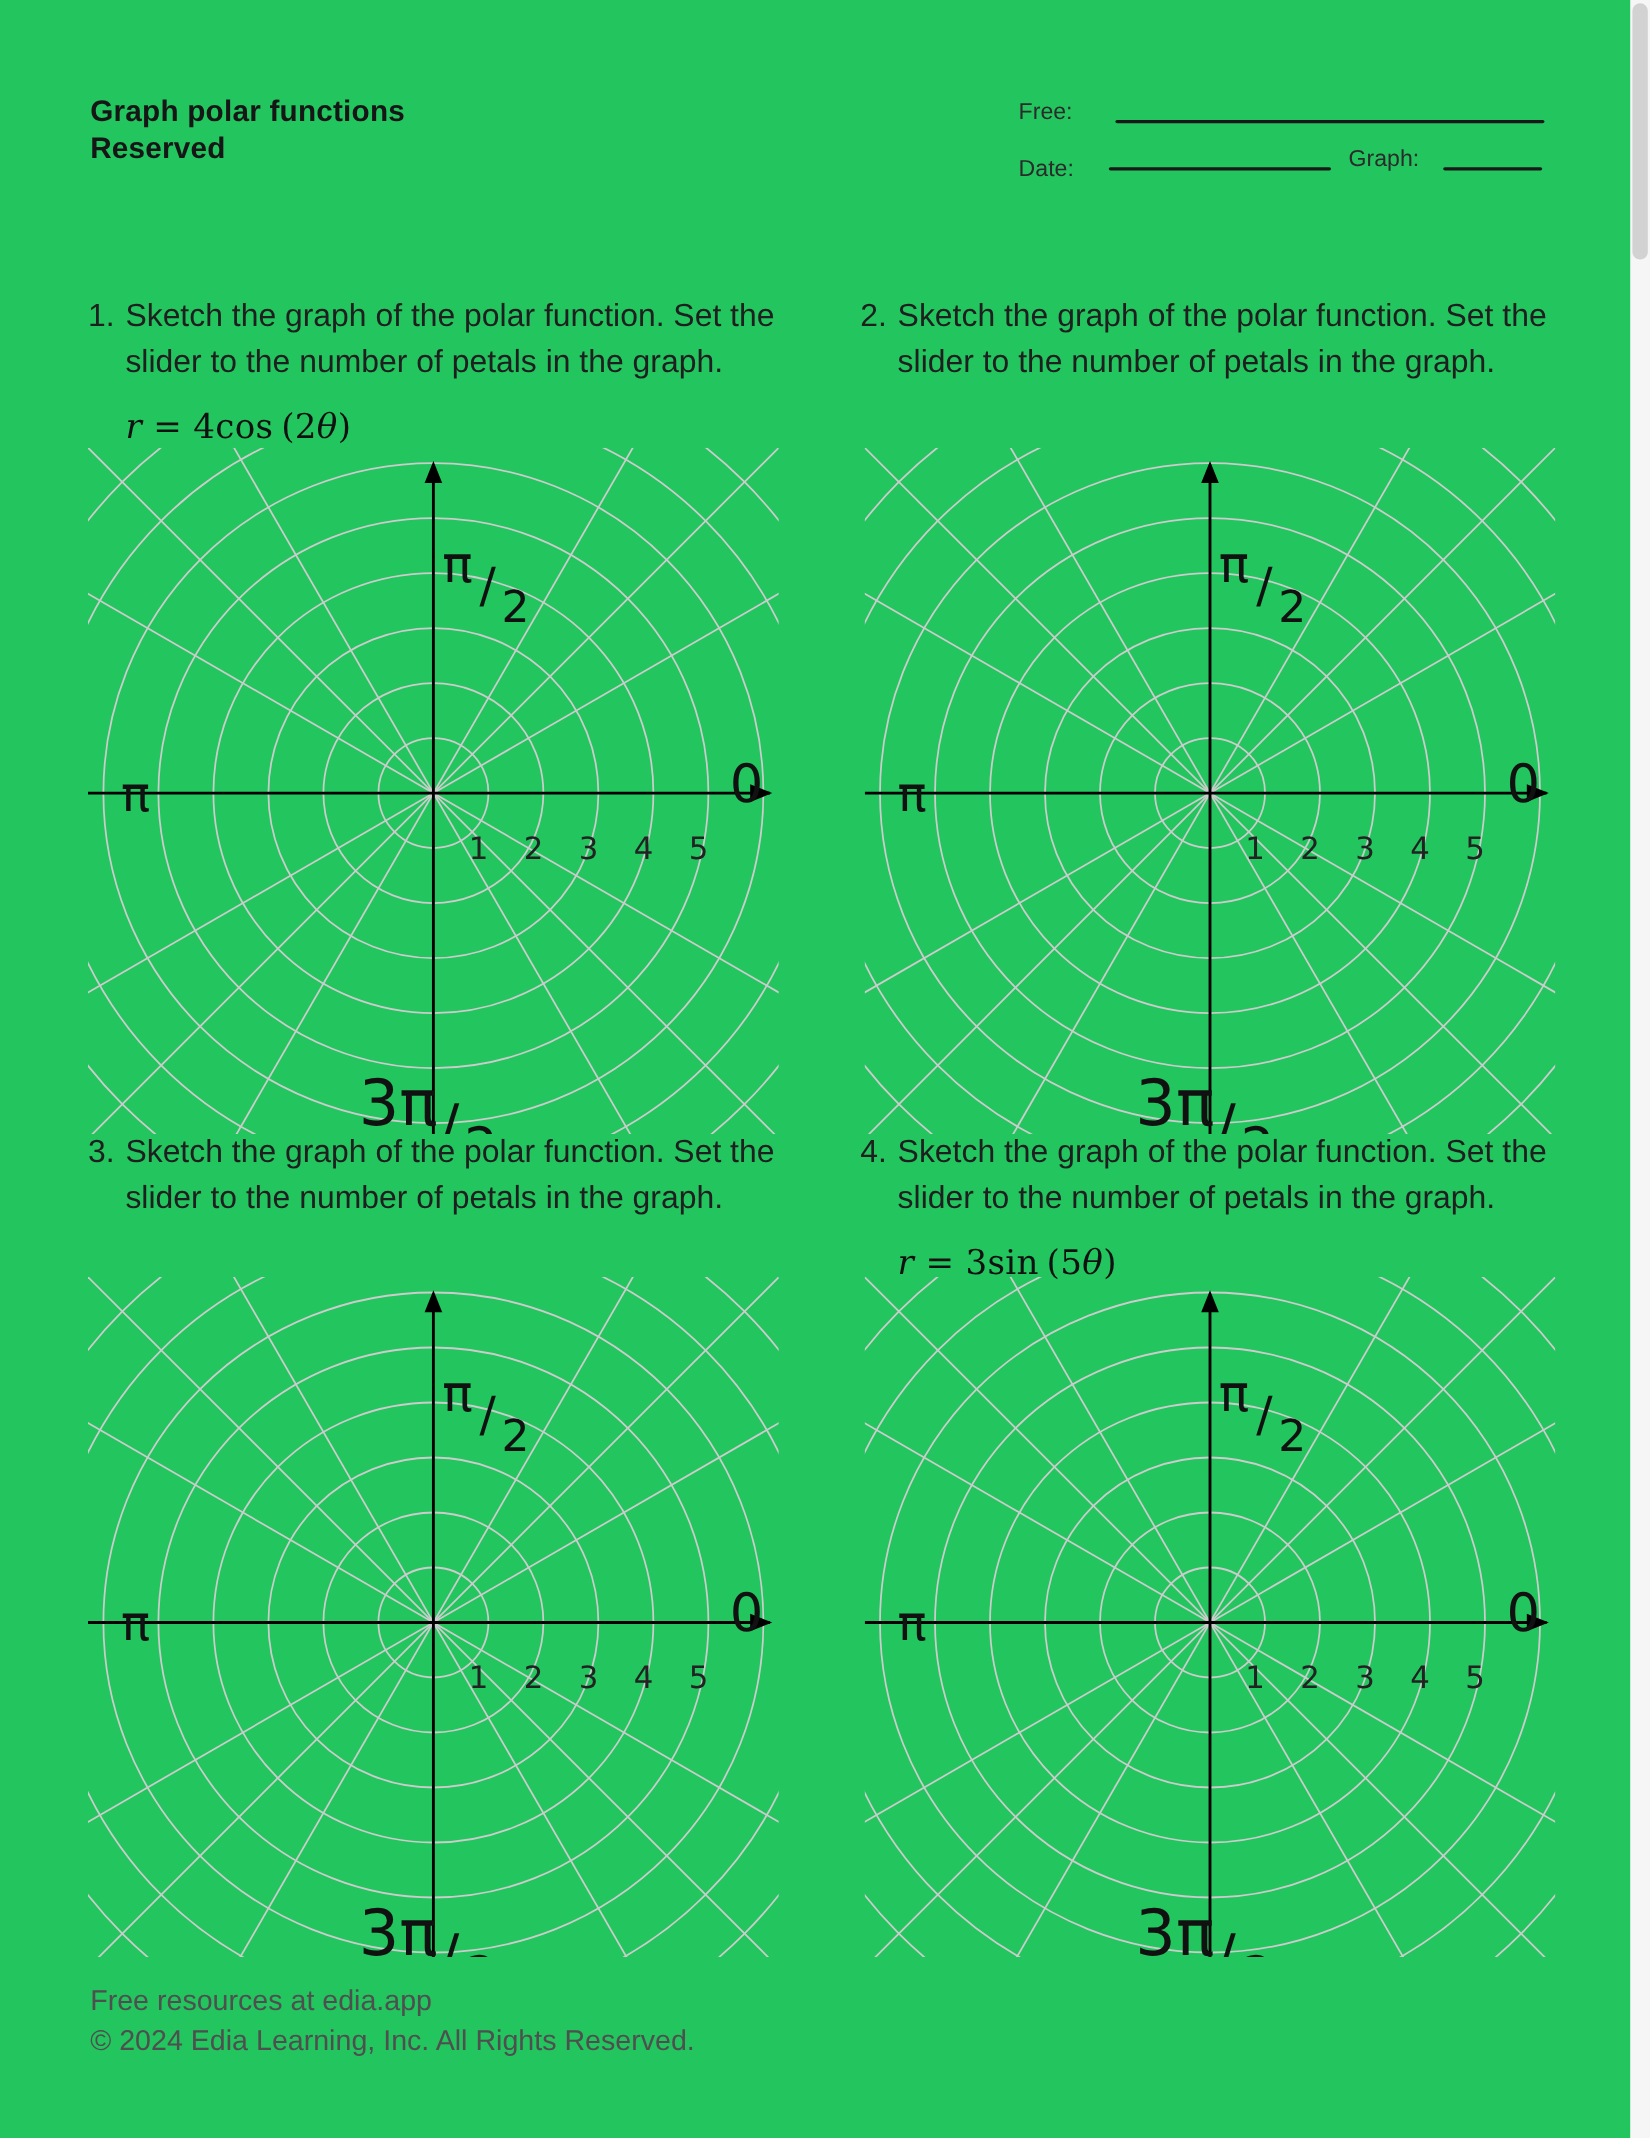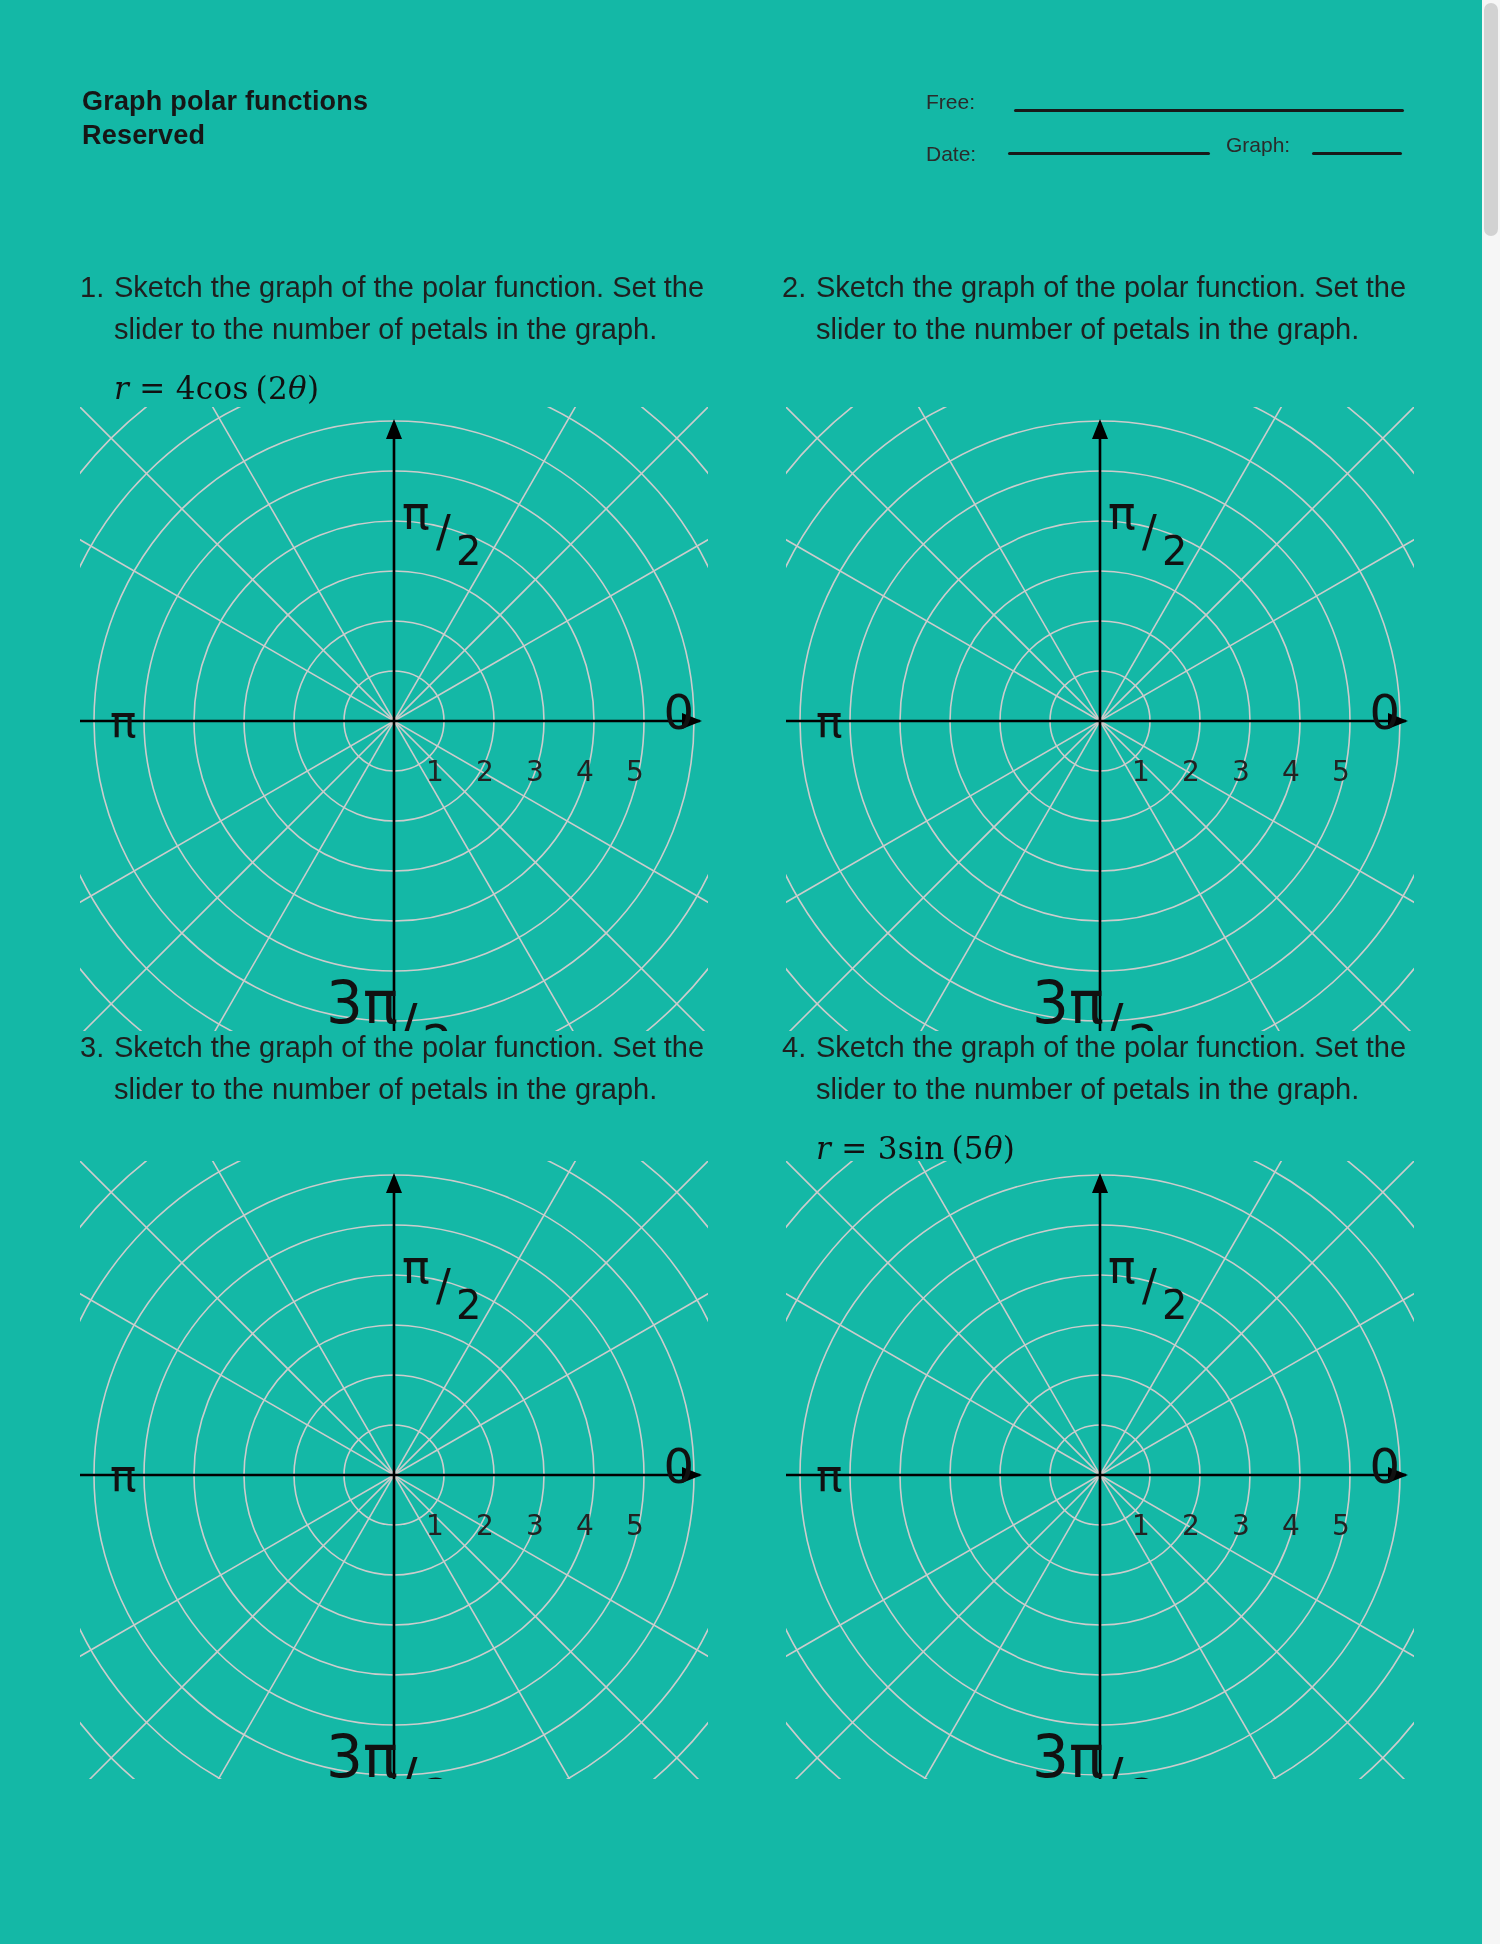--- a/index.html
+++ b/index.html
@@ -1,18 +1,18 @@
 <!DOCTYPE html>
 <html><head>
 <meta charset="utf-8">
 <style>
   * { margin:0; padding:0; box-sizing:border-box; }
   html,body { background:#ffffff; }
   .page {
-    position:relative; width:1500px; height:1944px; background:#14b8a6;
+    position:relative; width:1500px; height:1944px; background:#22c55e;
     font-family:"Liberation Sans", sans-serif; overflow:hidden;
   }
   
   .title-block { position:absolute; left:82px; top:84px; }
   .title-line { font-size:27px; font-weight:bold; color:#161616; line-height:34px; letter-spacing:.2px; }
   .fields { position:absolute; left:926px; top:90px; width:478px; font-size:21px; color:#2b2b2b; }
   .field-row { position:absolute; white-space:nowrap; }
   .blank-line { position:absolute; height:3px; background:#191919; border-radius:2px; }
   
   .problem { position:absolute; width:640px; color:#1f1f1f; }
@@ -269,18 +269,22 @@
         <g fill="#222222" font-family="DejaVu Sans, sans-serif" font-size="28" text-anchor="middle">
           <text x="355" y="374">1</text>
           <text x="405" y="374">2</text>
           <text x="455" y="374">3</text>
           <text x="505" y="374">4</text>
           <text x="555" y="374">5</text>
         </g>
       </svg>
     </div>
 
+  <div class="footer">
+    <div>Free resources at edia.app</div>
+    <div>© 2024 Edia Learning, Inc. All Rights Reserved.</div>
+  </div>
 
   <div class="scrollbar-track">
     <div class="scrollbar-thumb"></div>
   </div>
 
 </div>
 
 </body></html>

